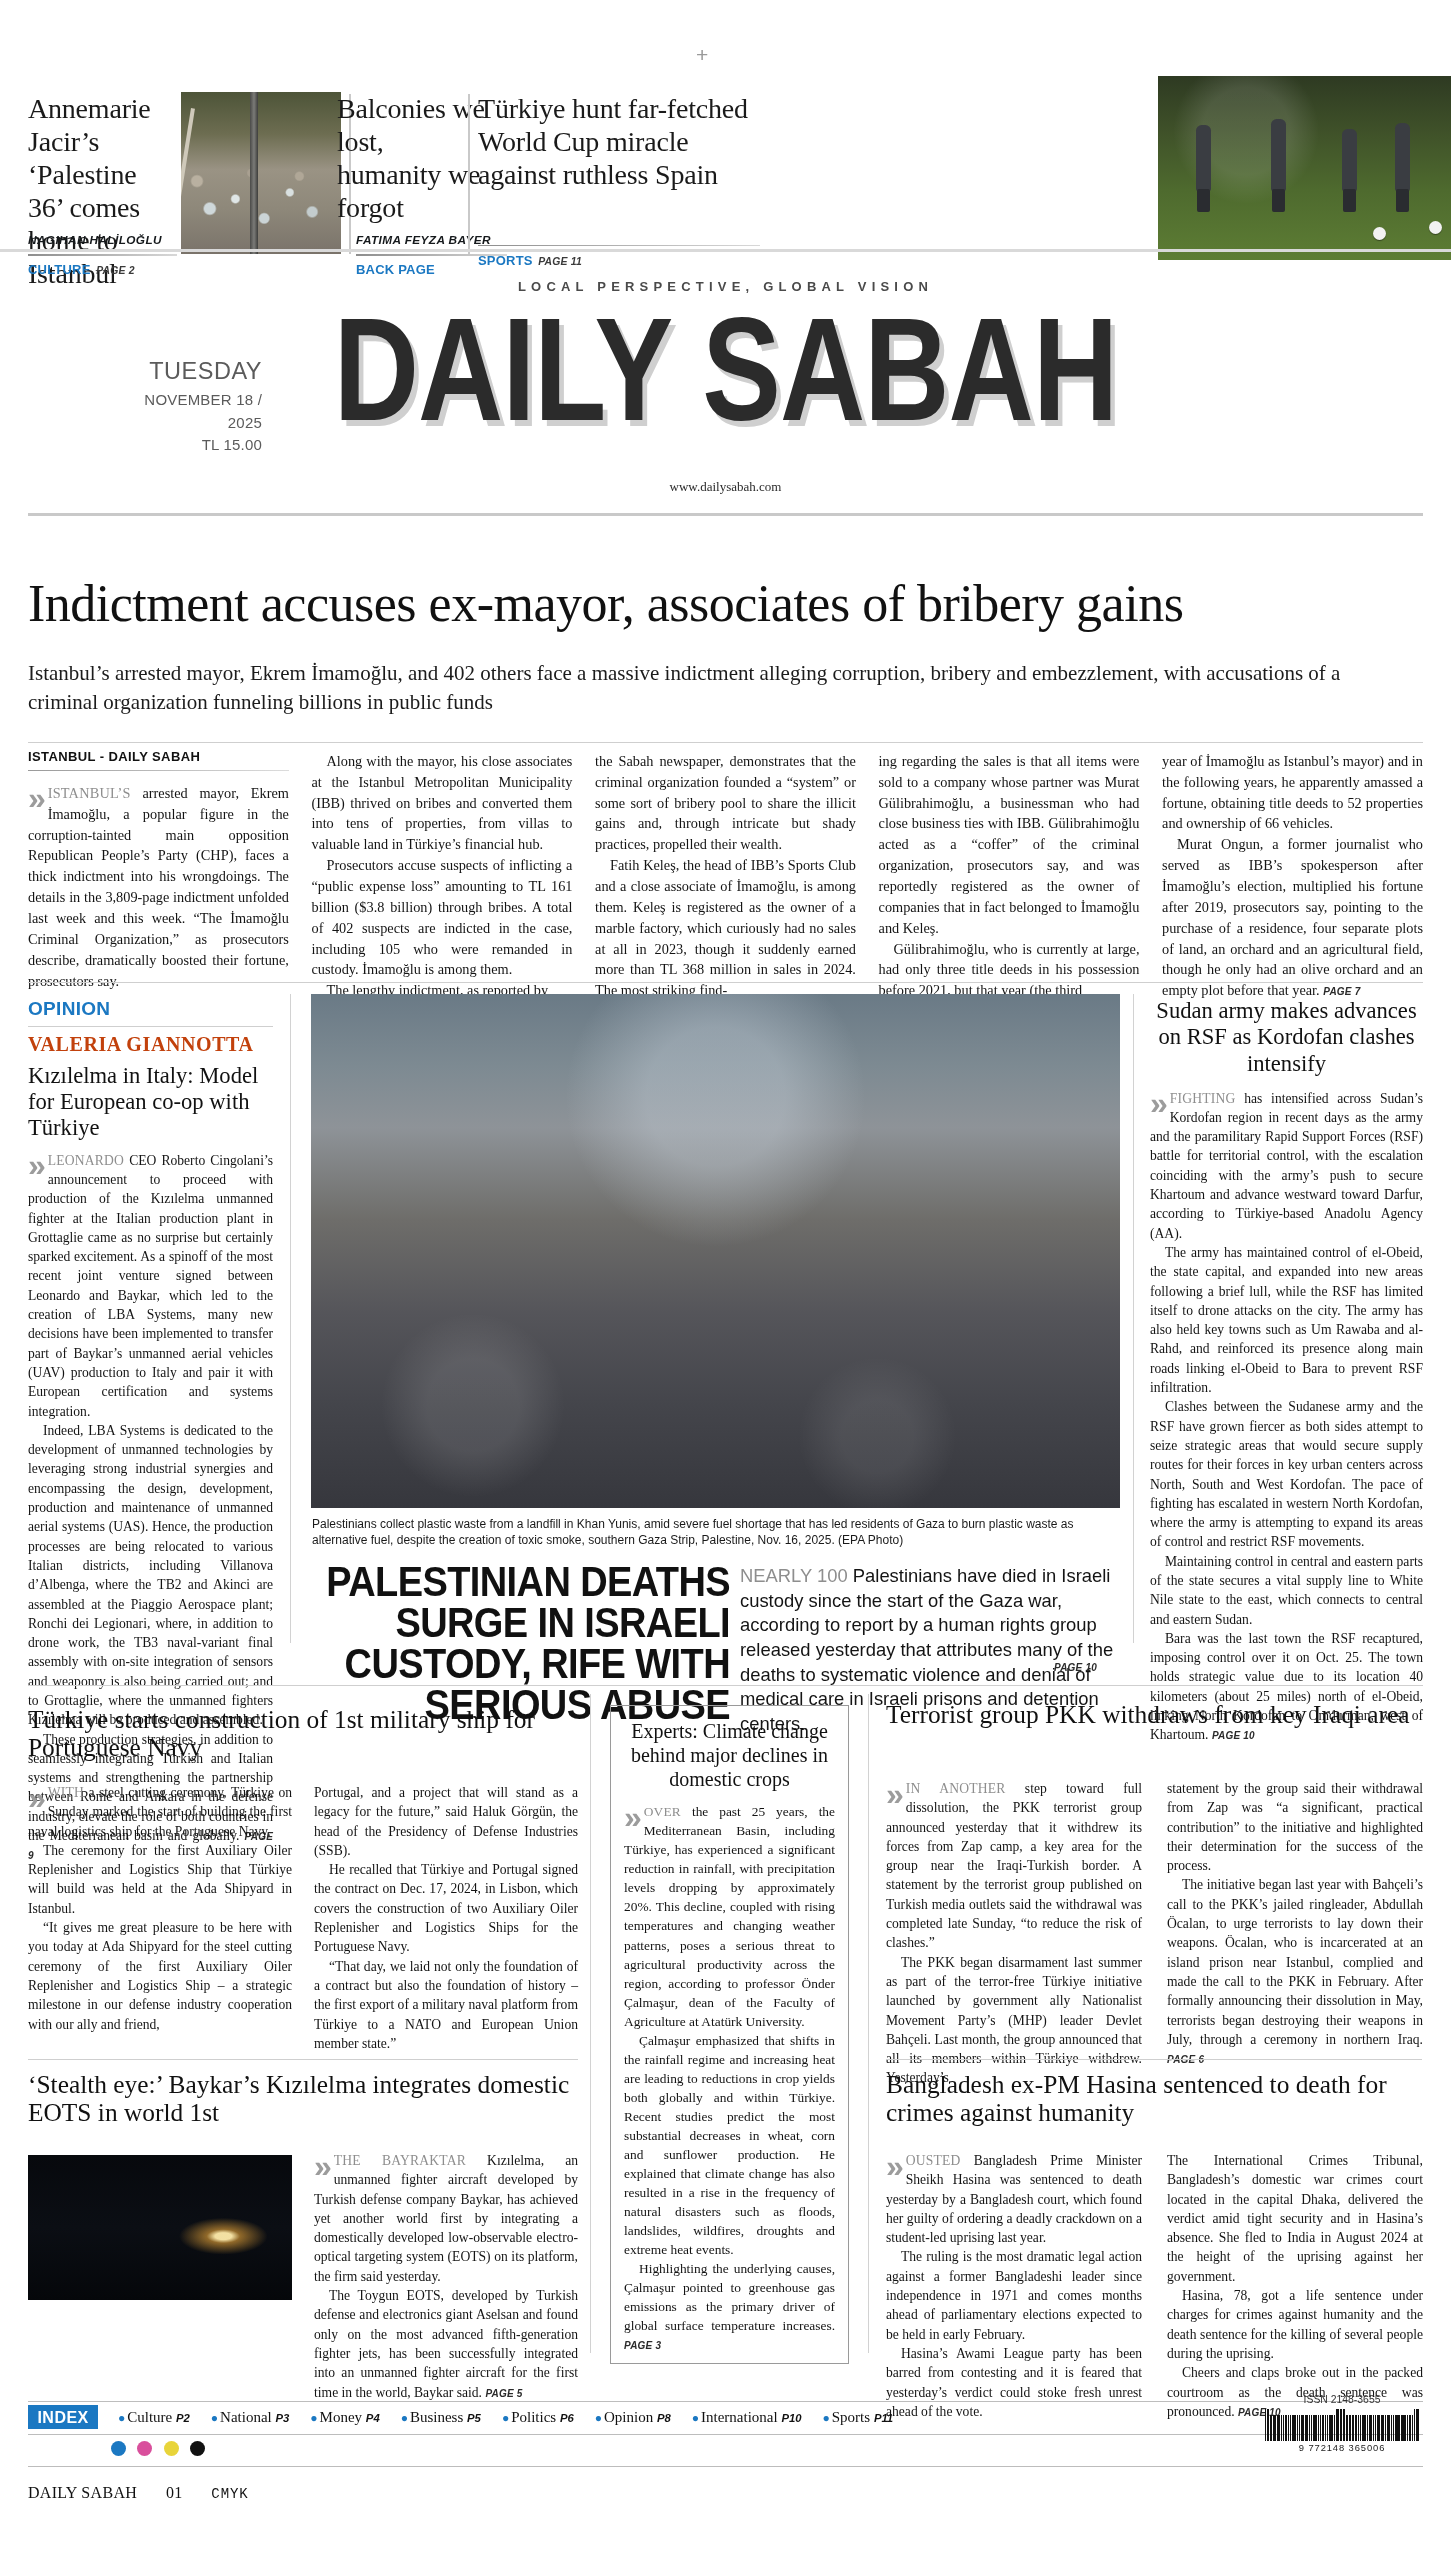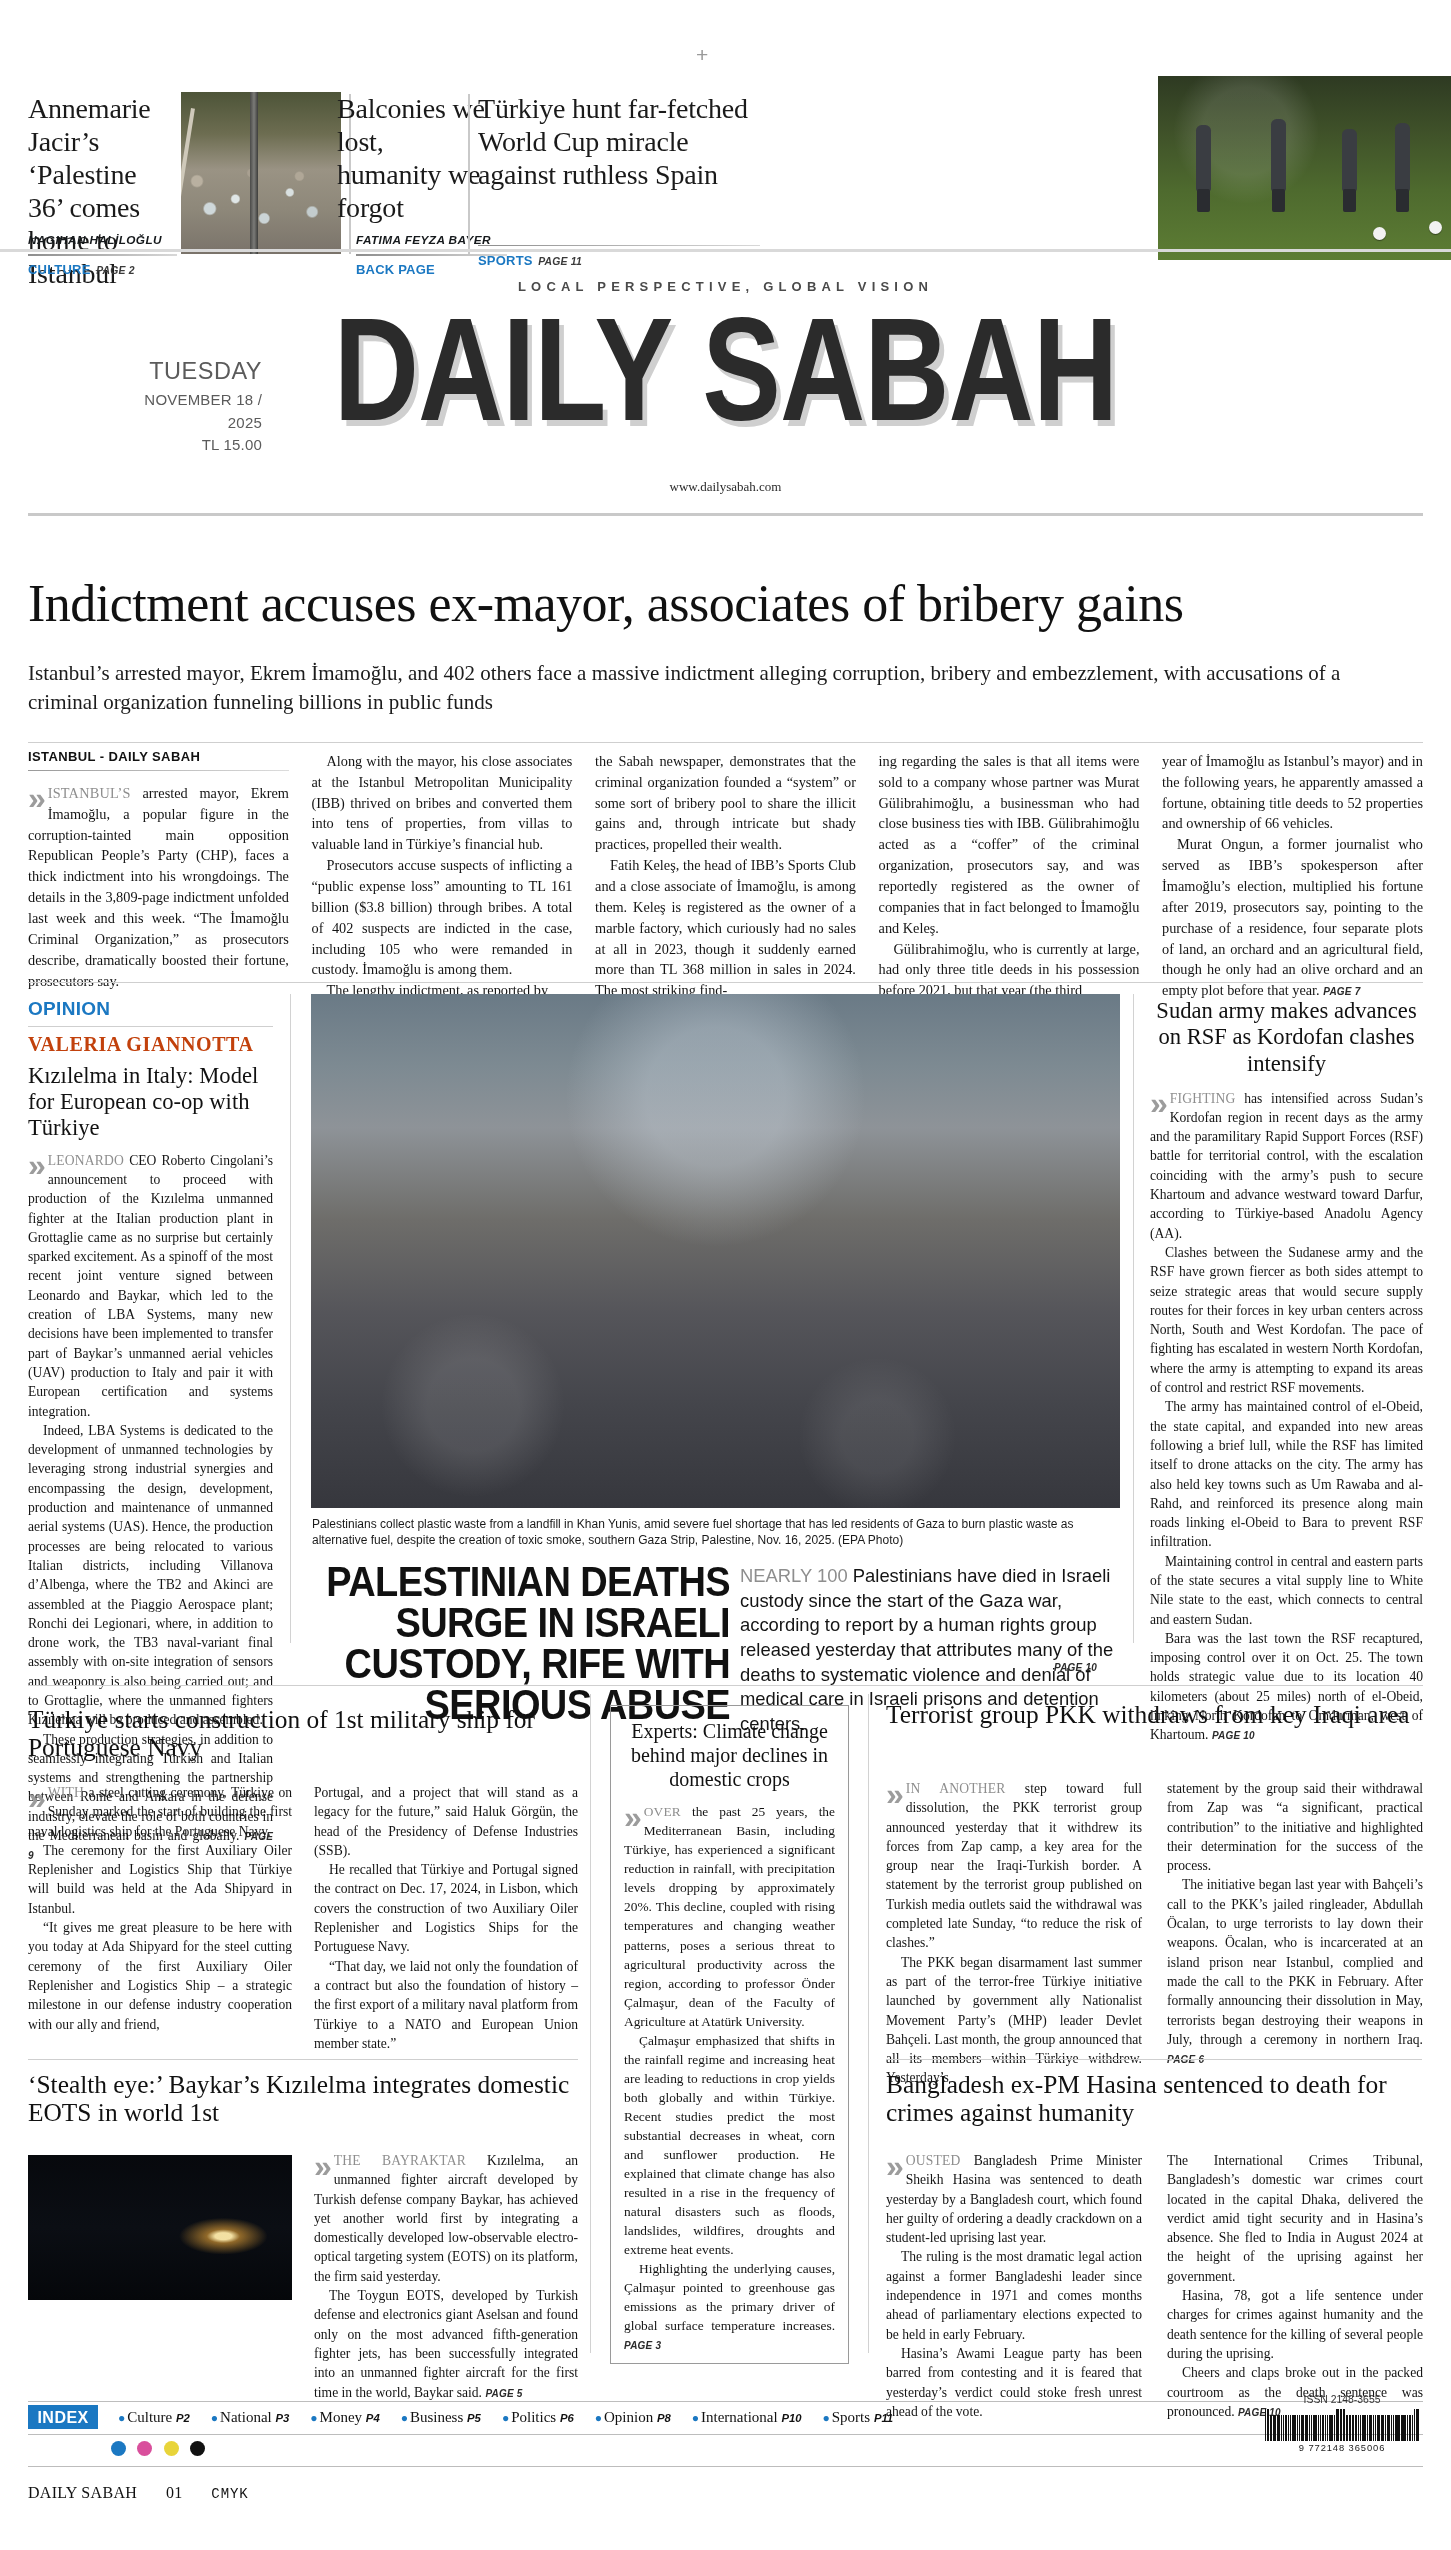--- a/index.html
+++ b/index.html
@@ -252,22 +252,22 @@
   <div style="position:absolute;left:1054px;top:1658px;">
     <span class="pgref">PAGE 10</span>
   </div>
 
   <div class="vrule" style="left:1133px;top:994px;height:649px;"></div>
 
   <div style="position:absolute;left:1150px;top:998px;width:273px;">
     <div class="col-title">Sudan army makes advances on RSF as Kordofan clashes intensify</div>
     <div class="bodytext" style="margin-top:11.3px;font-size:13.6px;line-height:1.42;">
       <p class="first"><span class="dropmark">»</span><span class="lede-cap">FIGHTING</span><span> has intensified across Sudan’s Kordofan region in recent days as the army and the paramilitary Rapid Support Forces (RSF) battle for territorial control, with the escalation coinciding with the army’s push to secure Khartoum and advance westward toward Darfur, according to Türkiye-based Anadolu Agency (AA).</span></p>
+      <p>The army has maintained control of el-Obeid, the state capital, and expanded into new areas following a brief lull, while the RSF has limited itself to drone attacks on the city. The army has also held key towns such as Um Rawaba and al-Rahd, and reinforced its presence along main roads linking el-Obeid to Bara to prevent RSF infiltration.</p>
       <p>Clashes between the Sudanese army and the RSF have grown fiercer as both sides attempt to seize strategic areas that would secure supply routes for their forces in key urban centers across North, South and West Kordofan. The pace of fighting has escalated in western North Kordofan, where the army is attempting to expand its areas of control and restrict RSF movements.</p>
-      <p>The army has maintained control of el-Obeid, the state capital, and expanded into new areas following a brief lull, while the RSF has limited itself to drone attacks on the city. The army has also held key towns such as Um Rawaba and al-Rahd, and reinforced its presence along main roads linking el-Obeid to Bara to prevent RSF infiltration.</p>
       <p>Maintaining control in central and eastern parts of the state secures a vital supply line to White Nile state to the east, which connects to central and eastern Sudan.</p>
       <p><span>Bara was the last town the RSF recaptured, imposing control over it on Oct. 25. The town holds strategic value due to its location 40 kilometers (about 25 miles) north of el-Obeid, linking North Kordofan to Omdurman, west of Khartoum.</span> <span class="pgref">PAGE 10</span></p>
     </div>
   </div>
 
   <div class="sec-rule" style="left:28px;top:1685px;width:1395px;"></div>
 
   <div style="position:absolute;left:28px;top:1705px;width:550px;">
     <div class="story-h">Türkiye starts construction of 1st military ship for Portuguese Navy</div>
   </div>

